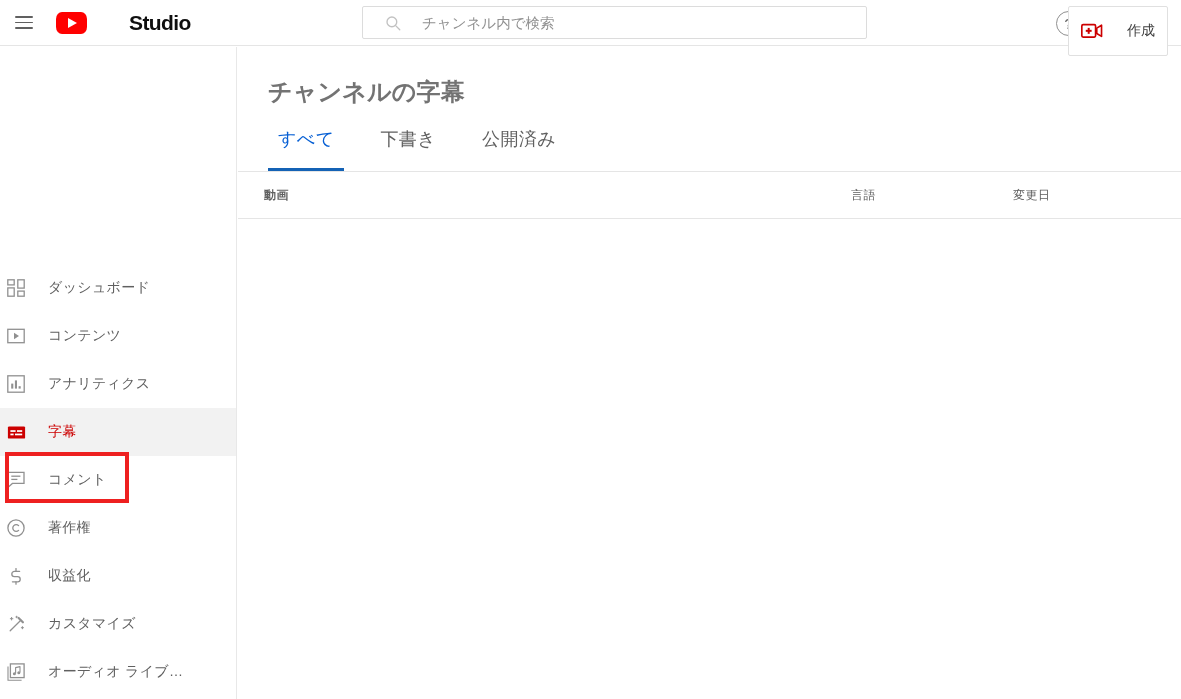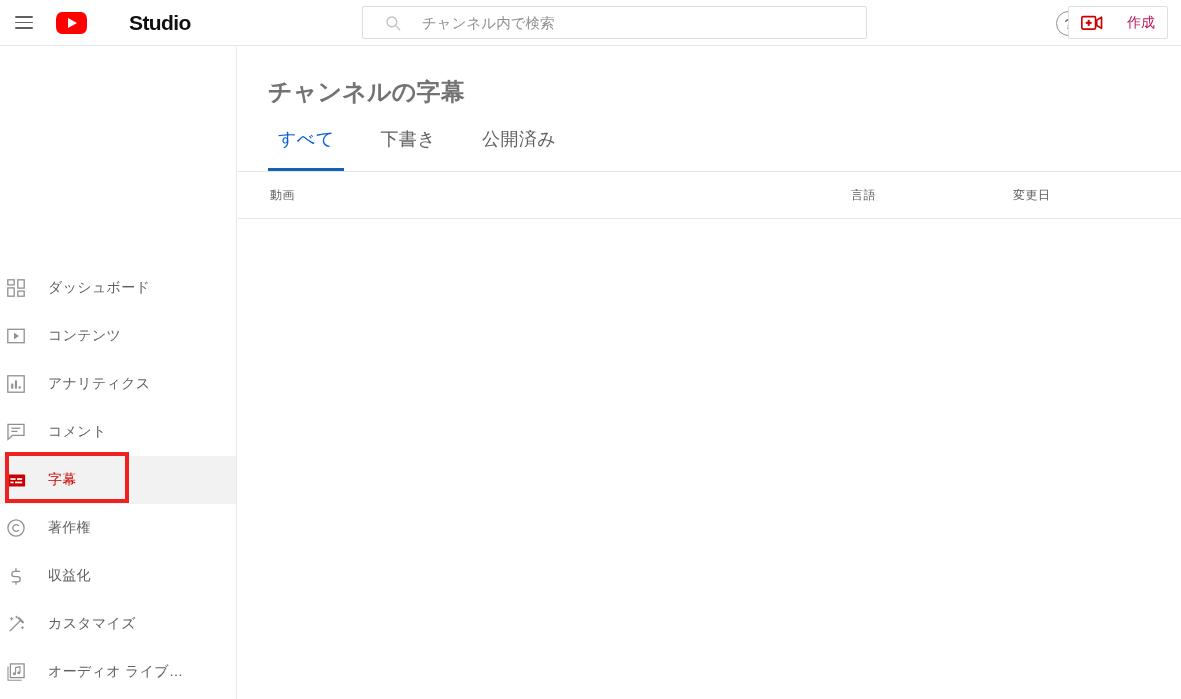--- a/index.html
+++ b/index.html
@@ -123,33 +123,33 @@
     display: flex;
     align-items: center;
     justify-content: center;
     cursor: pointer;
     line-height: 1;
   }
   .create-btn {
     position: absolute;
     right: 13px;
     top: 6px;
-    height: 33px;
+    height: 50px;
     min-width: 86px;
     border: 1px solid #e0e0e0;
     border-radius: 2px;
     background: #ffffff;
     display: flex;
     align-items: center;
     justify-content: center;
     gap: 24px;
     padding: 0 12px;
     cursor: pointer;
     font-size: 14px;
-    color: #be185d;
+    color: #404040;
   }
   .cam-icon { width: 22px; height: 16px; flex: 0 0 22px; }
 
   
   .sidebar {
     position: absolute;
     top: 47px; left: 0;
     width: 237px;
     height: 652px;
     background: #ffffff;
@@ -266,21 +266,21 @@
     height: 45px;
   }
   .th {
     position: absolute;
     top: 15px;
     font-size: 12px;
     color: #606060;
     letter-spacing: 0.5px;
     white-space: nowrap;
   }
-  .th-video { left: 32px; }
+  .th-video { left: 26px; font-weight: bold; }
   .th-lang  { left: 613px; }
   .th-date  { left: 775px; }
   .head-rule {
     position: absolute;
     left: 0;
     top: 171px;
     width: 943px;
     height: 1px;
     background: #e5e5e5;
   }
@@ -356,47 +356,47 @@
         <svg width="18" height="18" viewBox="0 0 18 18" fill="none" stroke="currentColor" stroke-width="1.3">
           <rect x="0.8" y="0.8" width="16.4" height="16.4"></rect>
           <rect x="4.2" y="8.6" width="2.1" height="5" fill="currentColor" stroke="none"></rect>
           <rect x="7.9" y="5.4" width="2.1" height="8.2" fill="currentColor" stroke="none"></rect>
           <rect x="11.6" y="11.2" width="2.1" height="2.4" fill="currentColor" stroke="none"></rect>
         </svg>
       </span>
       <span class="lbl">アナリティクス</span>
     </div>
 
-    <div class="nav-item">
-      <span class="ico">
-        <svg width="18" height="18" viewBox="0 0 18 18" fill="none" stroke="currentColor" stroke-width="1.3">
-          <path d="M1 1.4 H17 V12.4 H5.4 L1 16.4 Z"></path>
-          <line x1="4.3" y1="5.2" x2="13.4" y2="5.2"></line>
-          <line x1="4.3" y1="8.4" x2="10.4" y2="8.4"></line>
-        </svg>
-      </span>
-      <span class="lbl">コメント</span>
-    </div>
-
     <div class="nav-item active">
       <span class="ico">
         <svg width="19" height="19" viewBox="0 0 19 19" fill="none">
           <rect x="0.9" y="3.4" width="17.2" height="12.2" rx="1.2" fill="currentColor"></rect>
           <rect x="3.4" y="7.2" width="5.2" height="1.7" fill="#ffffff"></rect>
           <rect x="10" y="7.2" width="5.2" height="1.7" fill="#ffffff"></rect>
           <rect x="3.4" y="10.6" width="3.2" height="1.7" fill="#ffffff"></rect>
           <rect x="8" y="10.6" width="7.2" height="1.7" fill="#ffffff"></rect>
         </svg>
       </span>
       <span class="lbl">字幕</span>
     </div>
 
     <div class="nav-item">
       <span class="ico">
         <svg width="18" height="18" viewBox="0 0 18 18" fill="none" stroke="currentColor" stroke-width="1.3">
+          <path d="M1 1.4 H17 V12.4 H5.4 L1 16.4 Z"></path>
+          <line x1="4.3" y1="5.2" x2="13.4" y2="5.2"></line>
+          <line x1="4.3" y1="8.4" x2="10.4" y2="8.4"></line>
+        </svg>
+      </span>
+      <span class="lbl">コメント</span>
+    </div>
+
+    <div class="nav-item">
+      <span class="ico">
+        <svg width="18" height="18" viewBox="0 0 18 18" fill="none" stroke="currentColor" stroke-width="1.3">
           <circle cx="9" cy="9" r="8.1"></circle>
           <path d="M11.6 6.6 A3.4 3.4 0 1 0 11.6 11.4" stroke-width="1.3" stroke-linecap="round"></path>
         </svg>
       </span>
       <span class="lbl">著作権</span>
     </div>
 
     <div class="nav-item">
       <span class="ico">
         <svg width="18" height="18" viewBox="0 0 18 18" fill="none" stroke="currentColor" stroke-width="1.3" stroke-linecap="round">

